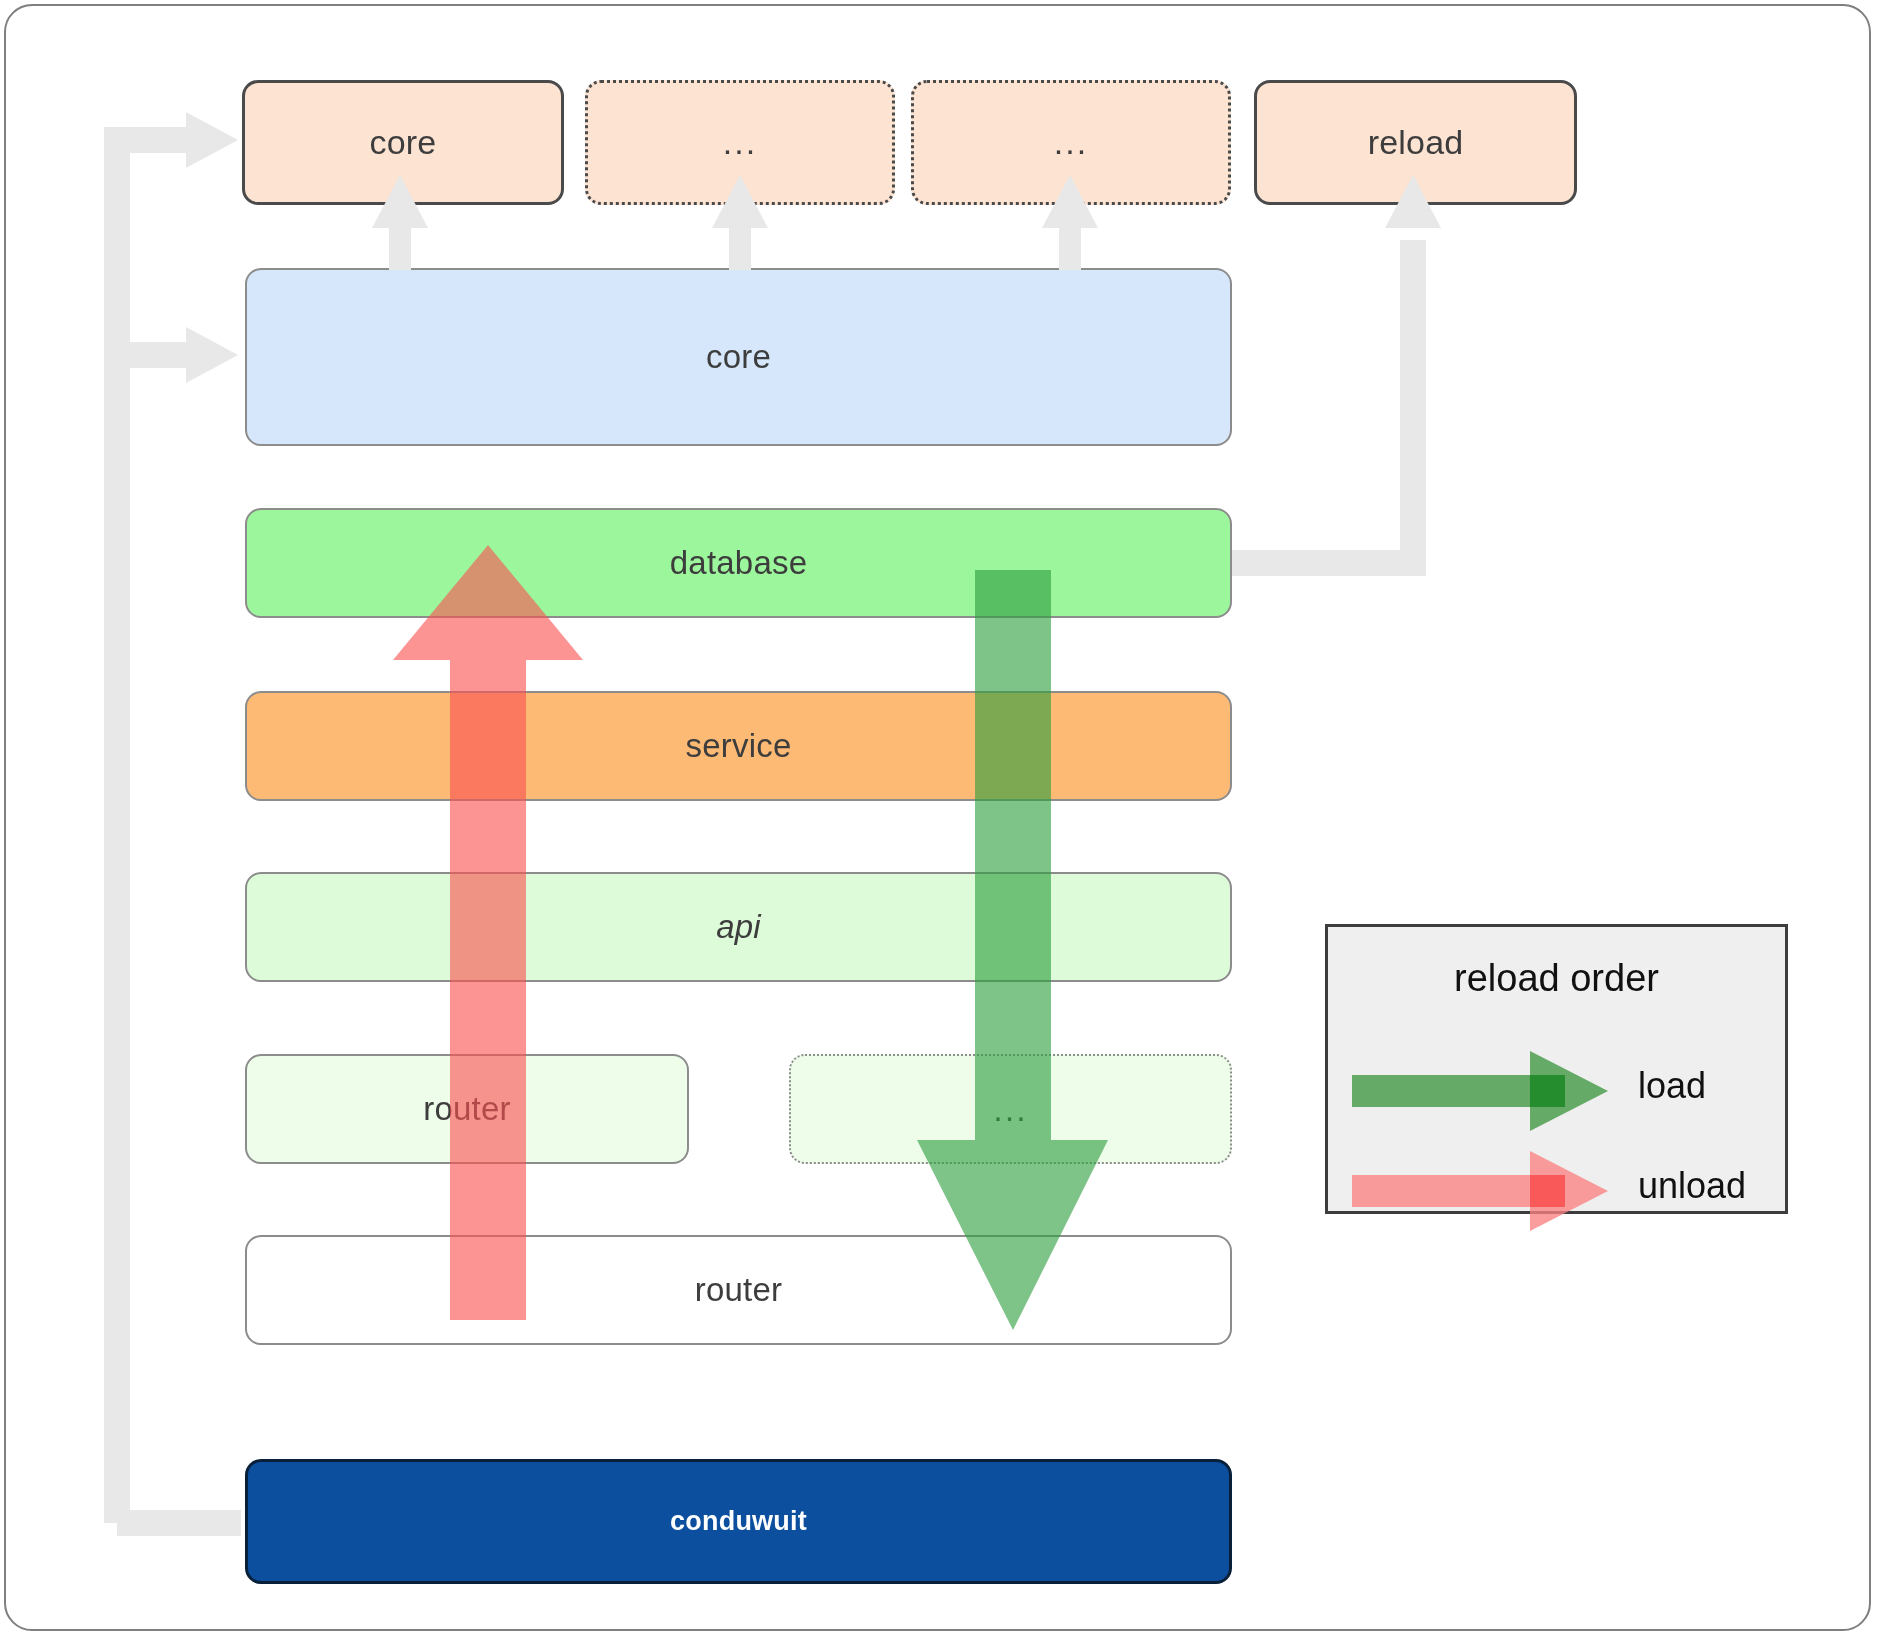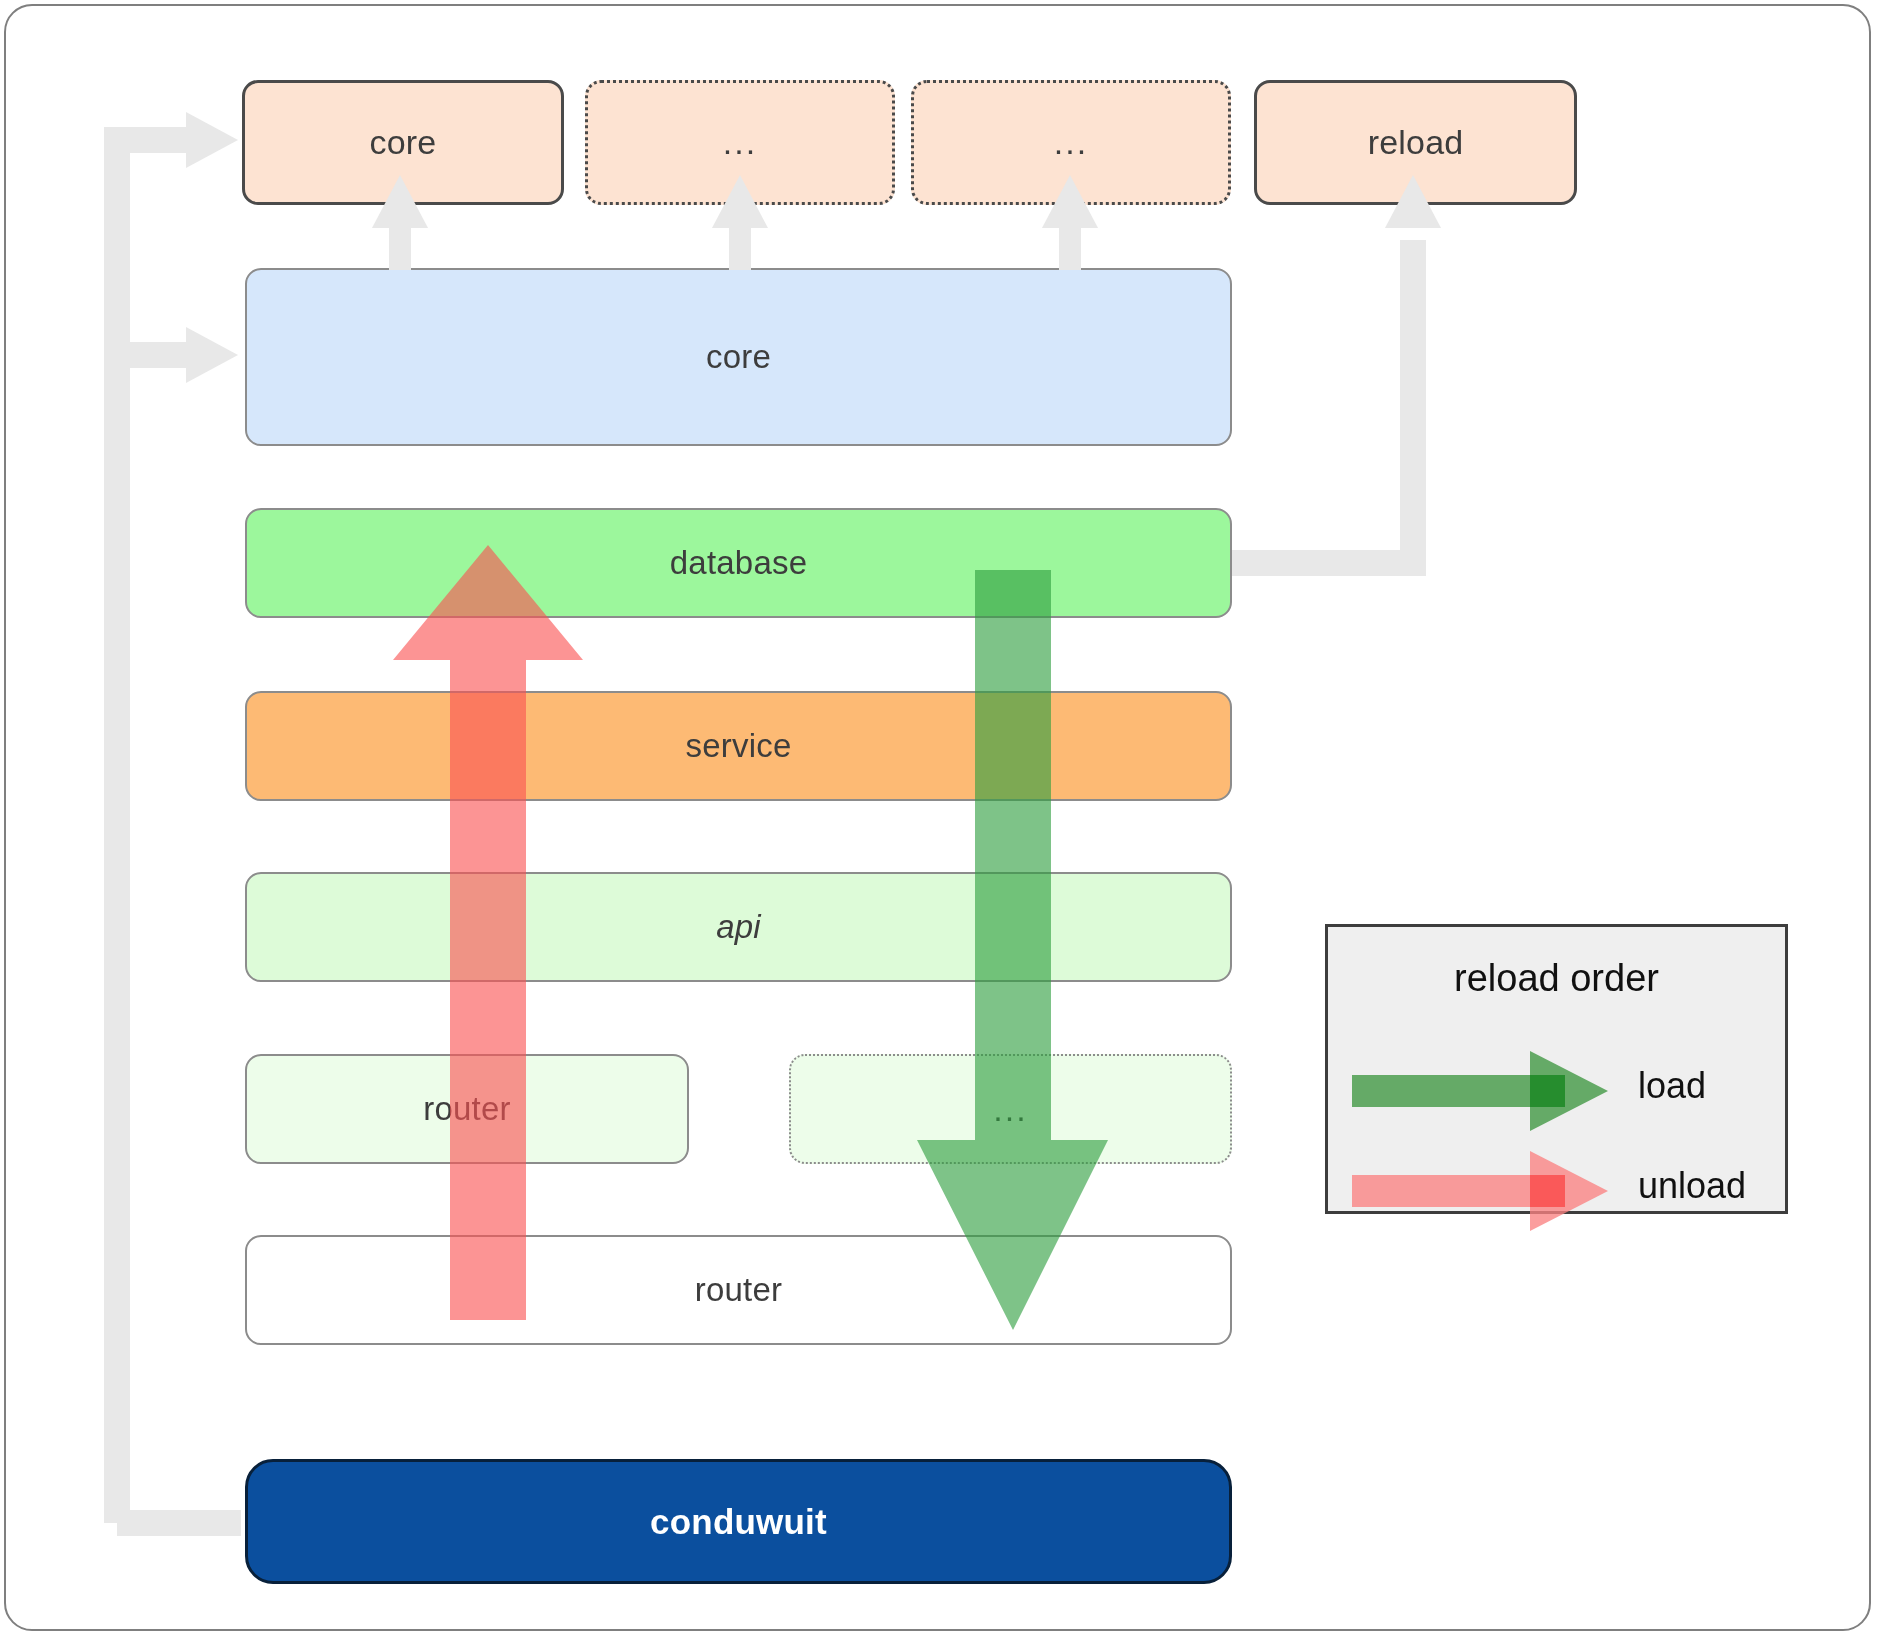--- a/index.html
+++ b/index.html
@@ -55,24 +55,24 @@
     border-radius: 16px;
   }
   .layer {
     border: 2px solid #8c8c8c;
     border-radius: 16px;
   }
   .layer.dotted { border-style: dotted; }
   .conduwuit-box {
     background: #0b4f9e;
     border: 3px solid #08203a;
-    border-radius: 28px;
+    border-radius: 16px;
     color: #ffffff;
     font-weight: bold;
-    font-size: 35px;
+    font-size: 27px;
   }
   .dots { font-size: 34px; line-height: .6; letter-spacing: 2px; }
 
   
   #connectors { position: absolute; left: 0; top: 0; width: 1883px; height: 1643px; pointer-events: none; z-index: 1;}
   #bigarrows  { position: absolute; left: 0; top: 0; width: 1883px; height: 1643px; pointer-events: none; z-index: 4;}
 
   
   #legend {
     position: absolute;

